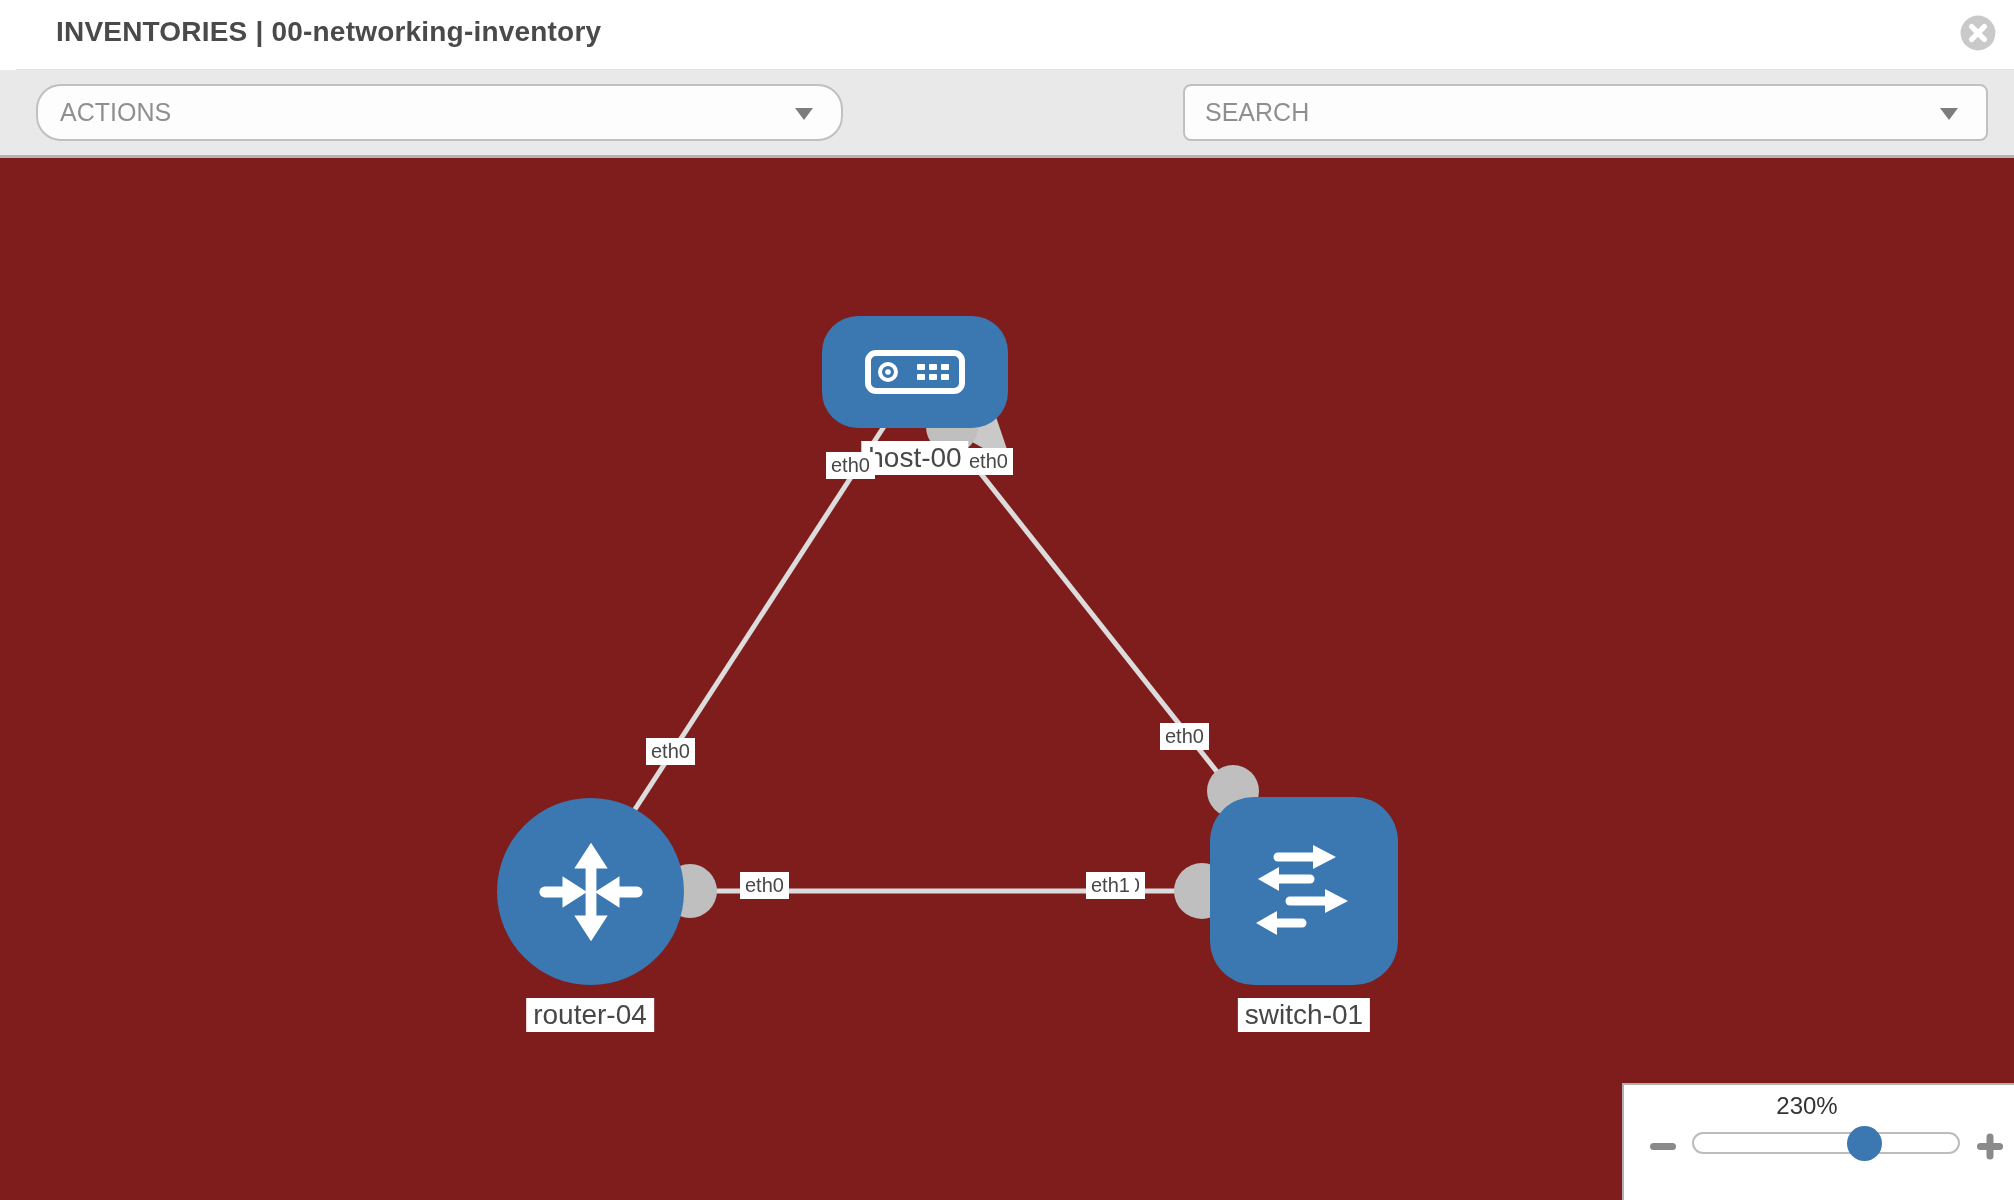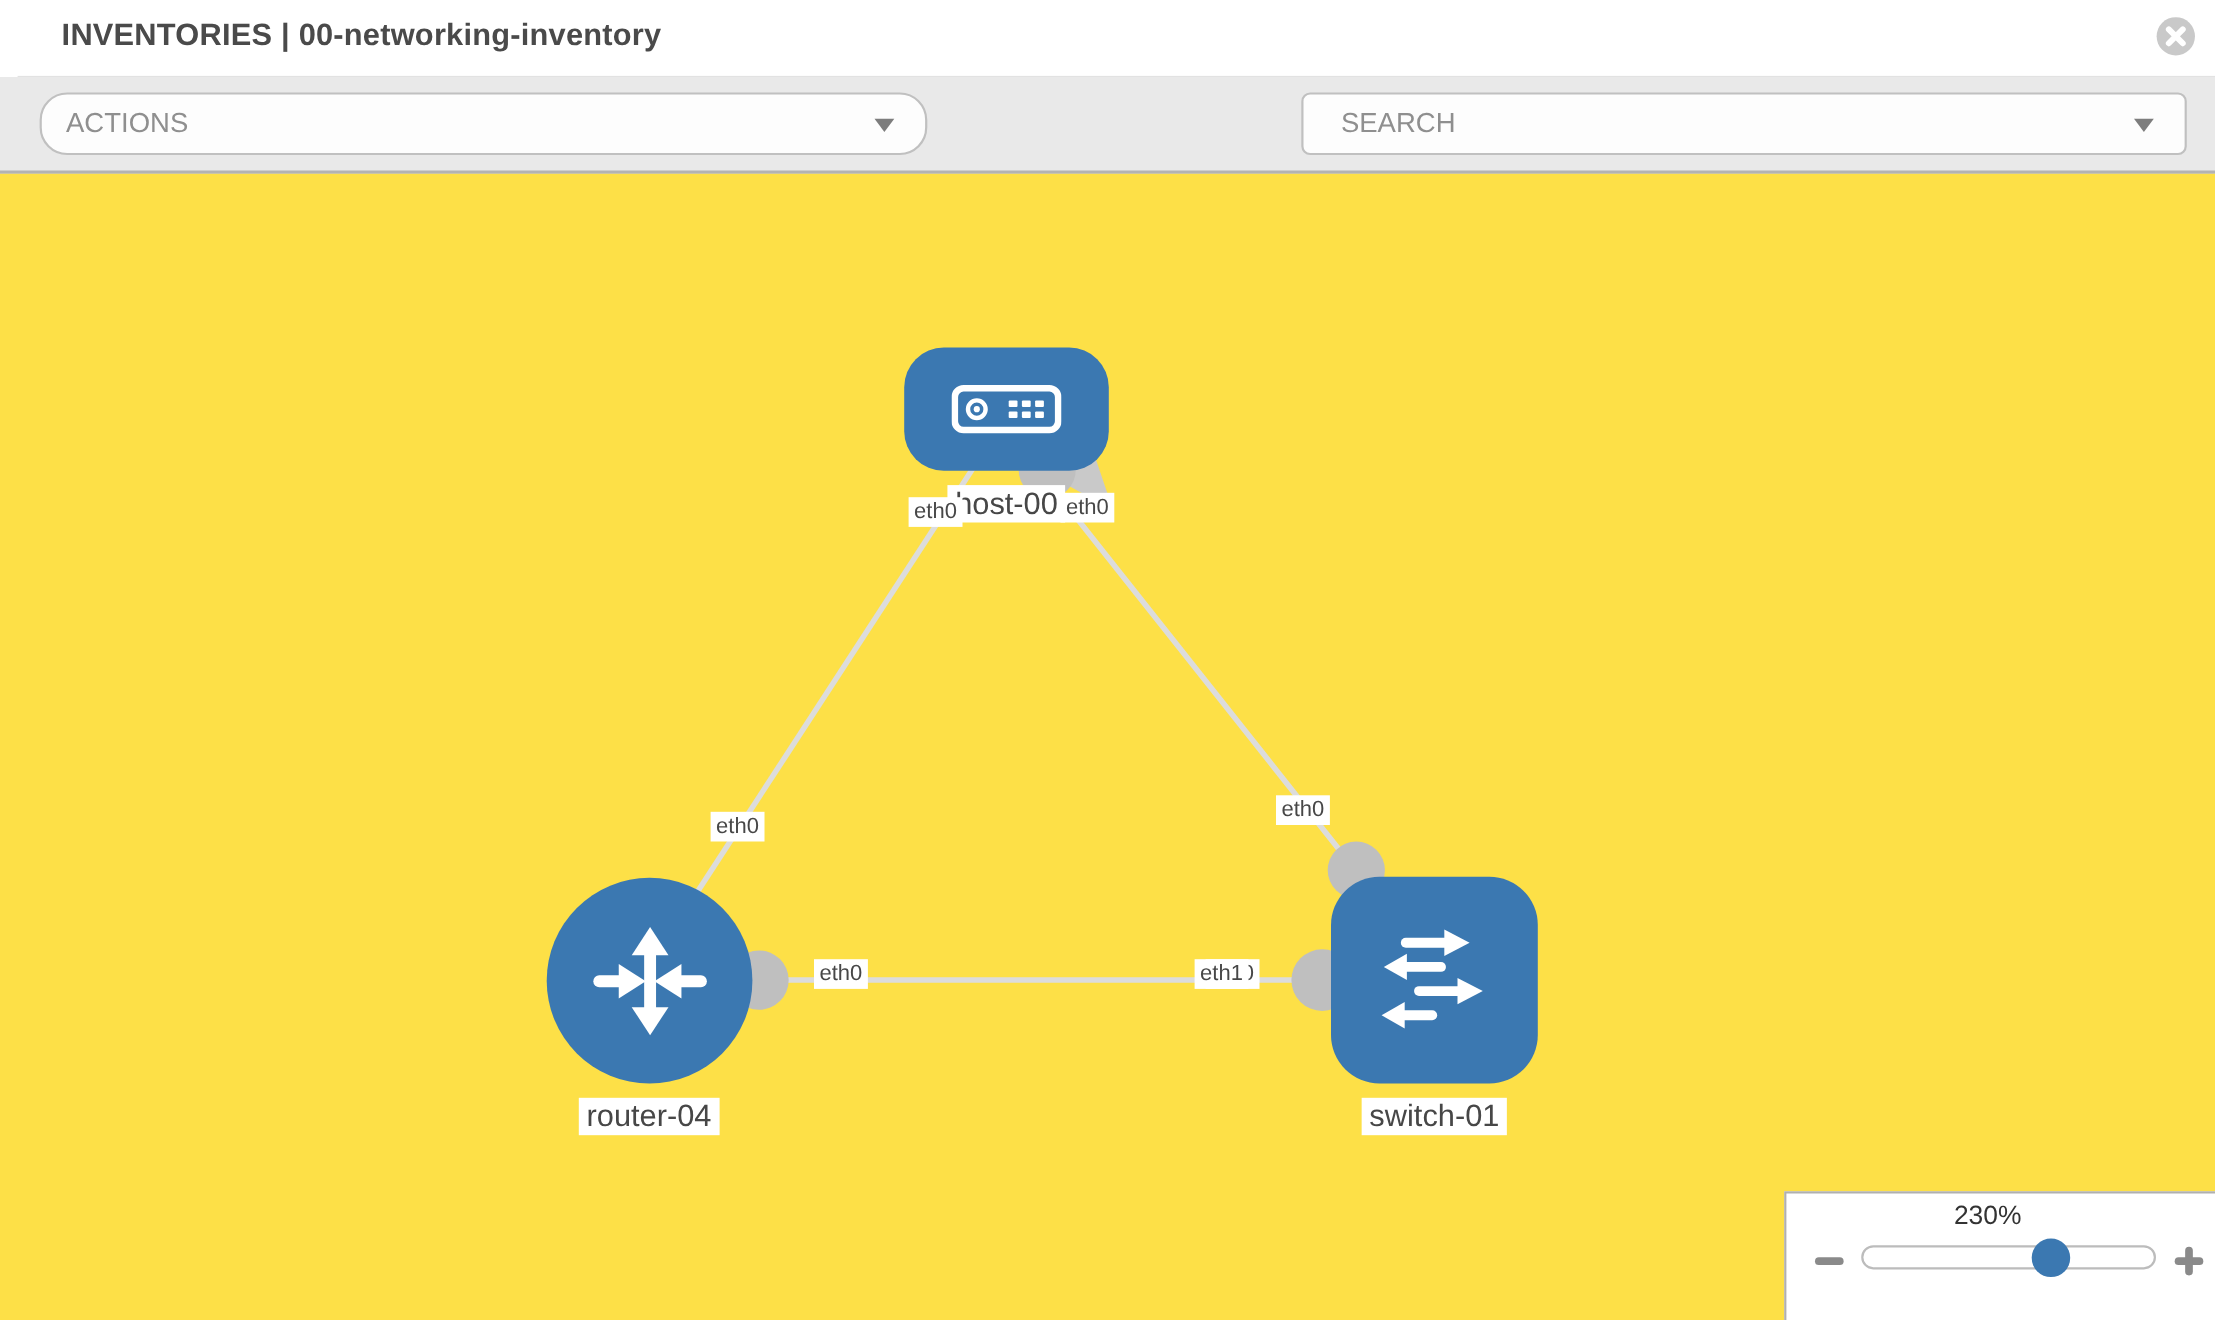--- a/index.html
+++ b/index.html
@@ -14,27 +14,27 @@
   .close-btn{position:absolute;right:33px;top:14px;width:38px;height:38px;cursor:pointer;}
   
   .toolbar{position:absolute;top:70px;left:0;width:2014px;height:85px;background:#e9e9e9;border-bottom:3px solid #b3b3b3;}
   .selectbox{position:absolute;top:14px;height:57px;background:#fdfdfd;border:2px solid #c0c0c0;border-radius:8px;box-sizing:border-box;}
   .actions-box{left:36px;width:807px;border-radius:25px;}
   .search-box{left:1183px;width:805px;}
   .selectbox .sel-label{display:block;line-height:53px;padding-left:22px;font-size:25px;color:#8f8f8f;}
   .caret{position:absolute;right:28px;top:22px;width:0;height:0;
     border-left:9px solid transparent;border-right:9px solid transparent;border-top:12px solid #7d7d7d;}
   .search-input{position:absolute;left:0;top:0;width:100%;height:100%;border:none;outline:none;background:transparent;
-    font-family:inherit;font-size:25px;color:#555;padding-left:34px;box-sizing:border-box;}
+    font-family:inherit;font-size:25px;color:#555;padding-left:20px;box-sizing:border-box;}
   .search-input::placeholder{color:#8f8f8f;opacity:1;}
   .tool-icon{position:absolute;top:96px;width:38px;height:38px;}
   .wrench{left:1049px;}
   .key{left:1115px;}
   
-  .canvas{position:absolute;top:158px;left:0;width:2014px;height:1042px;background:#fde047;}
+  .canvas{position:absolute;top:158px;left:0;width:2014px;height:1042px;background:#7f1d1d;}
   .links-layer{position:absolute;left:0;top:0;}
   .node{position:absolute;background:#3b78b1;display:flex;align-items:center;justify-content:center;cursor:pointer;}
   .node-host{left:822px;top:158px;width:186px;height:112px;border-radius:36px;}
   .node-router{left:497px;top:640px;width:187px;height:187px;border-radius:50%;}
   .node-switch{left:1210px;top:639px;width:188px;height:188px;border-radius:44px;}
   .chip{position:absolute;background:#ffffff;color:#474747;white-space:nowrap;}
   .node-chip{font-size:28px;padding:1px 7px;transform:translateX(-50%);}
   .iface-chip{font-size:20px;padding:2px 5px;}
   
   .zoom-panel{position:absolute;left:1622px;top:1083px;width:400px;height:160px;background:#fff;

